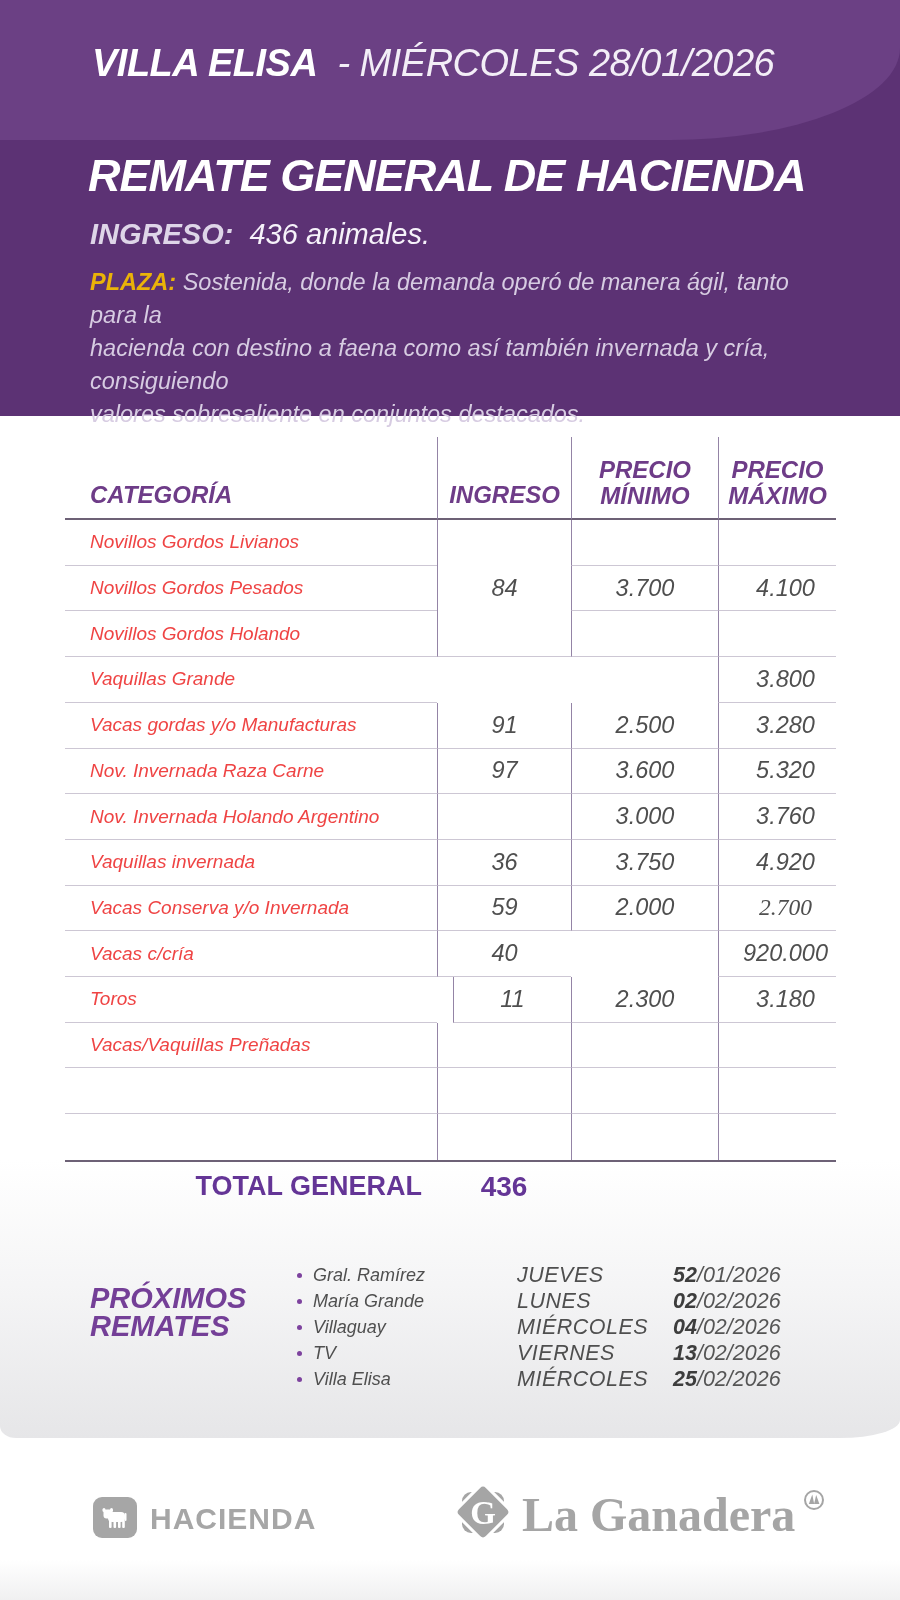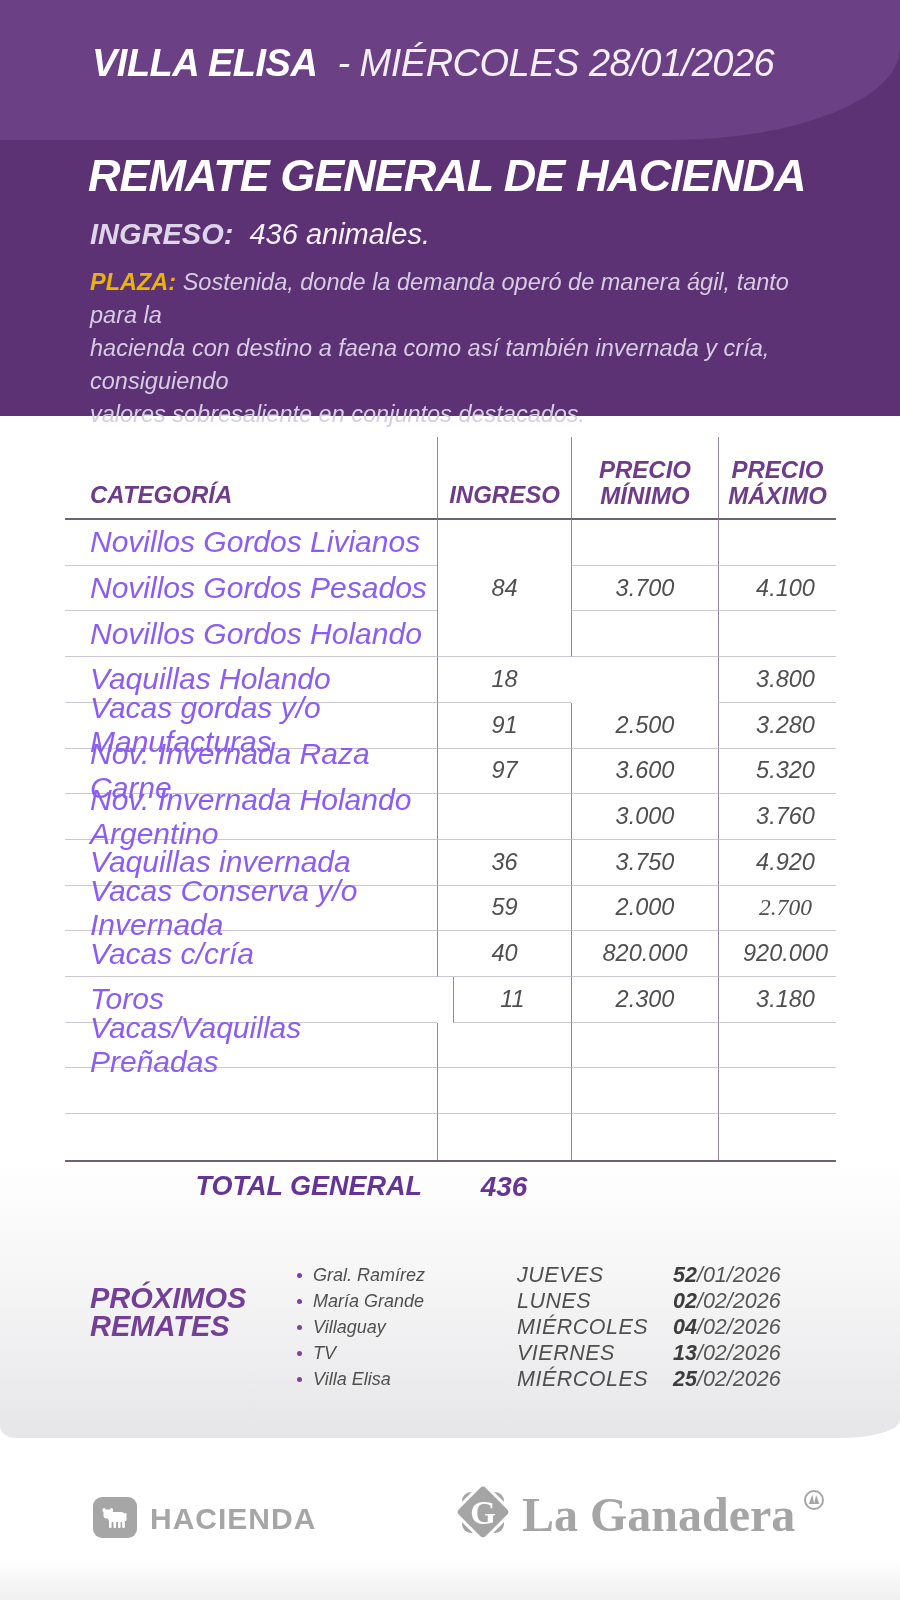--- a/index.html
+++ b/index.html
@@ -28,29 +28,29 @@
        grid-template-columns:372px 134px 147px 118px;
        grid-template-rows:83px repeat(14,45.71px);
        border-bottom:2px solid #6d6176;}
   .hcell{border-bottom:2px solid #6d6176;display:flex;align-items:flex-end;
          color:#6e3c88;font-weight:bold;font-style:italic;font-size:24px;padding-bottom:9px;box-sizing:border-box;}
   .h-cat{grid-column:1;grid-row:1;padding-left:25px;}
   .h-ing{grid-column:2;grid-row:1;justify-content:center;}
   .h-min{grid-column:3;grid-row:1;justify-content:center;text-align:center;line-height:26px;}
   .h-max{grid-column:4;grid-row:1;justify-content:center;text-align:center;line-height:26px;}
   .vline{border-left:1px solid #9484a6;}
-  .cell{border-bottom:1px solid #cdc7d4;font-style:italic;color:#8b5cf6;display:flex;
-        align-items:center;font-size:30px;box-sizing:border-box;min-height:0;}
+  .cell{border-bottom:1px solid #cdc7d4;font-style:italic;color:#ef4444;display:flex;
+        align-items:center;font-size:19px;box-sizing:border-box;min-height:0;}
   .cell.cat{padding-left:25px;}
   .cell.num{justify-content:center;color:#4f4f4f;font-size:23.5px;}
   .cell.maxsh{padding-left:16px;}
   .cell.nb{border-bottom:none;}
 
   .total-row{position:absolute;left:65px;top:1171px;width:506px;display:flex;
-             font-style:italic;font-weight:bold;color:#643596;}
+             font-weight:bold;color:#643596;}
   .total-row .tlabel{width:372px;text-align:right;padding-right:15px;font-size:27px;box-sizing:border-box;}
   .total-row .tvalue{width:134px;text-align:center;font-size:28px;}
 
   
   .grad-zone{position:absolute;left:0;top:1160px;width:900px;height:278px;
              background:linear-gradient(180deg,#ffffff 0%,#f5f5f6 45%,#e6e6e8 100%);
              border-radius:0 0 60px 16px / 0 0 18px 12px;}
   .bottom-fade{position:absolute;left:0;top:1560px;width:900px;height:40px;
                background:linear-gradient(180deg,rgba(240,240,241,0) 0%,#f0f0f1 100%);}
 
@@ -119,22 +119,21 @@
   <div class="cell num vline" style="grid-area: 2 / 2 / 5;">84</div>
       <div class="cell cat" style="grid-area: 2 / 1;">Novillos Gordos Livianos</div>
       <div class="cell num vline" style="grid-area: 2 / 3;"></div>
       <div class="cell num vline maxsh" style="grid-area: 2 / 4;"></div>
       <div class="cell cat" style="grid-area: 3 / 1;">Novillos Gordos Pesados</div>
       <div class="cell num vline" style="grid-area: 3 / 3;">3.700</div>
       <div class="cell num vline maxsh" style="grid-area: 3 / 4;">4.100</div>
       <div class="cell cat" style="grid-area: 4 / 1;">Novillos Gordos Holando</div>
       <div class="cell num vline" style="grid-area: 4 / 3;"></div>
       <div class="cell num vline maxsh" style="grid-area: 4 / 4;"></div>
-      <div class="cell cat" style="grid-area: 5 / 1;">Vaquillas Holando</div>
-      <div class="cell num vline" style="grid-area: 5 / 2;">18</div>
+      <div class="cell cat" style="grid-area: 5 / 1;">Vaquillas Grande</div>
       <div class="cell num vline maxsh" style="grid-area: 5 / 4;">3.800</div>
       <div class="cell cat" style="grid-area: 6 / 1;">Vacas gordas y/o Manufacturas</div>
       <div class="cell num vline" style="grid-area: 6 / 2;">91</div>
       <div class="cell num vline" style="grid-area: 6 / 3;">2.500</div>
       <div class="cell num vline maxsh" style="grid-area: 6 / 4;">3.280</div>
       <div class="cell cat" style="grid-area: 7 / 1;">Nov. Invernada Raza Carne</div>
       <div class="cell num vline" style="grid-area: 7 / 2;">97</div>
       <div class="cell num vline" style="grid-area: 7 / 3;">3.600</div>
       <div class="cell num vline maxsh" style="grid-area: 7 / 4;">5.320</div>
       <div class="cell cat" style="grid-area: 8 / 1;">Nov. Invernada Holando Argentino</div>
@@ -144,21 +143,20 @@
       <div class="cell cat" style="grid-area: 9 / 1;">Vaquillas invernada</div>
       <div class="cell num vline" style="grid-area: 9 / 2;">36</div>
       <div class="cell num vline" style="grid-area: 9 / 3;">3.750</div>
       <div class="cell num vline maxsh" style="grid-area: 9 / 4;">4.920</div>
       <div class="cell cat" style="grid-area: 10 / 1;">Vacas Conserva y/o Invernada</div>
       <div class="cell num vline" style="grid-area: 10 / 2;">59</div>
       <div class="cell num vline" style="grid-area: 10 / 3;">2.000</div>
       <div class="cell num vline maxsh" style="grid-area: 10 / 4; font-family: Liberation Serif, serif;">2.700</div>
       <div class="cell cat" style="grid-area: 11 / 1;">Vacas c/cría</div>
       <div class="cell num vline" style="grid-area: 11 / 2;">40</div>
-      <div class="cell num vline" style="grid-area: 11 / 3;">820.000</div>
       <div class="cell num vline maxsh" style="grid-area: 11 / 4;">920.000</div>
       <div class="cell cat" style="grid-area: 12 / 1;">Toros</div>
       <div class="cell num vline" style="grid-area: 12 / 2; margin-left: 16px;">11</div>
       <div class="cell num vline" style="grid-area: 12 / 3;">2.300</div>
       <div class="cell num vline maxsh" style="grid-area: 12 / 4;">3.180</div>
       <div class="cell cat" style="grid-area: 13 / 1;">Vacas/Vaquillas Preñadas</div>
       <div class="cell num vline" style="grid-area: 13 / 2;"></div>
       <div class="cell num vline" style="grid-area: 13 / 3;"></div>
       <div class="cell num vline maxsh" style="grid-area: 13 / 4;"></div>
       <div class="cell cat" style="grid-area: 14 / 1;"></div>

